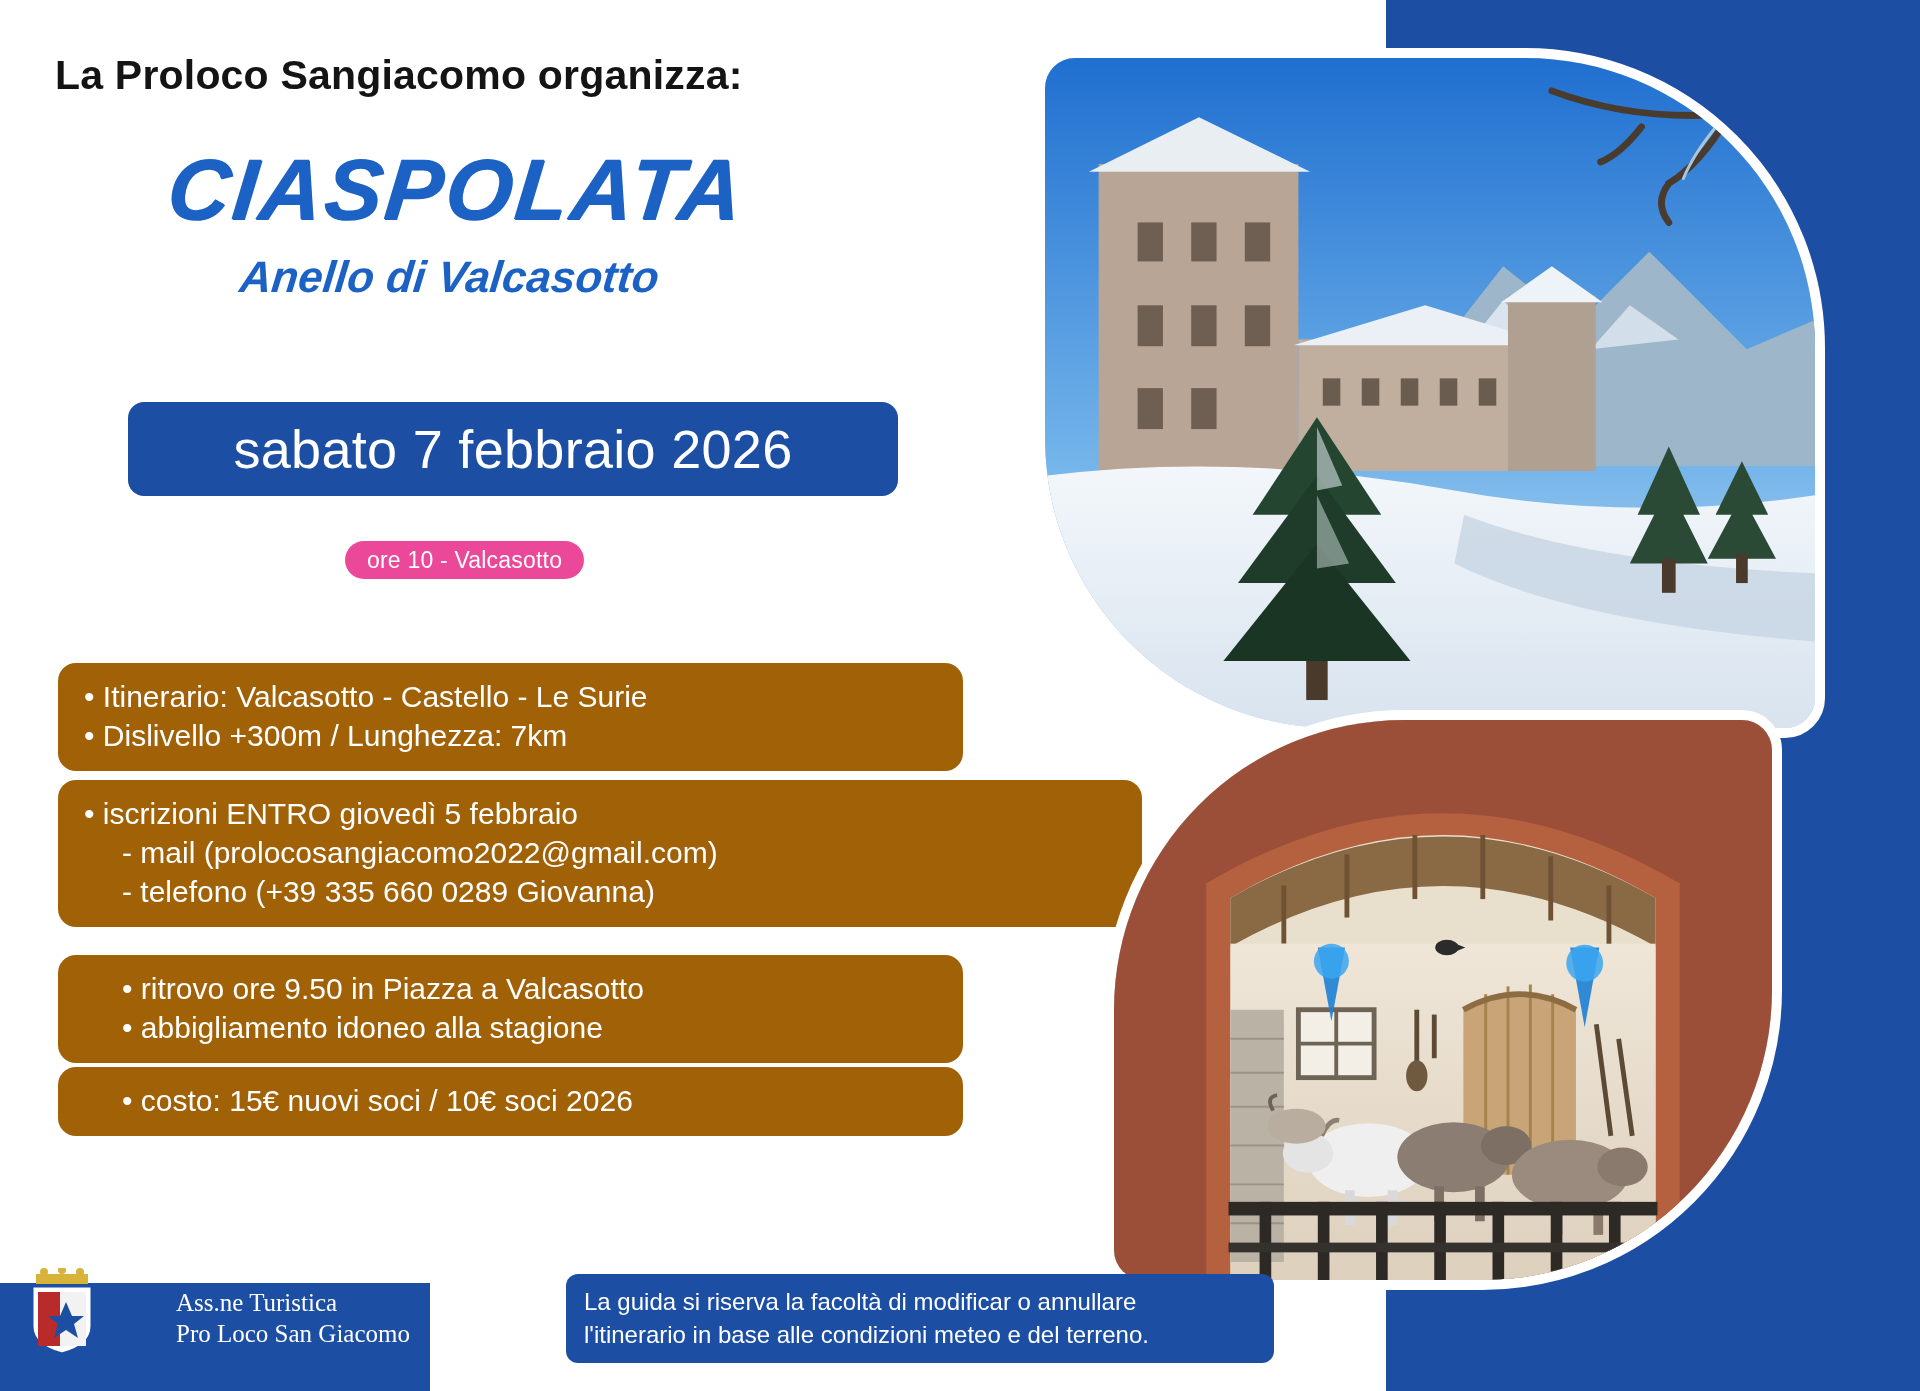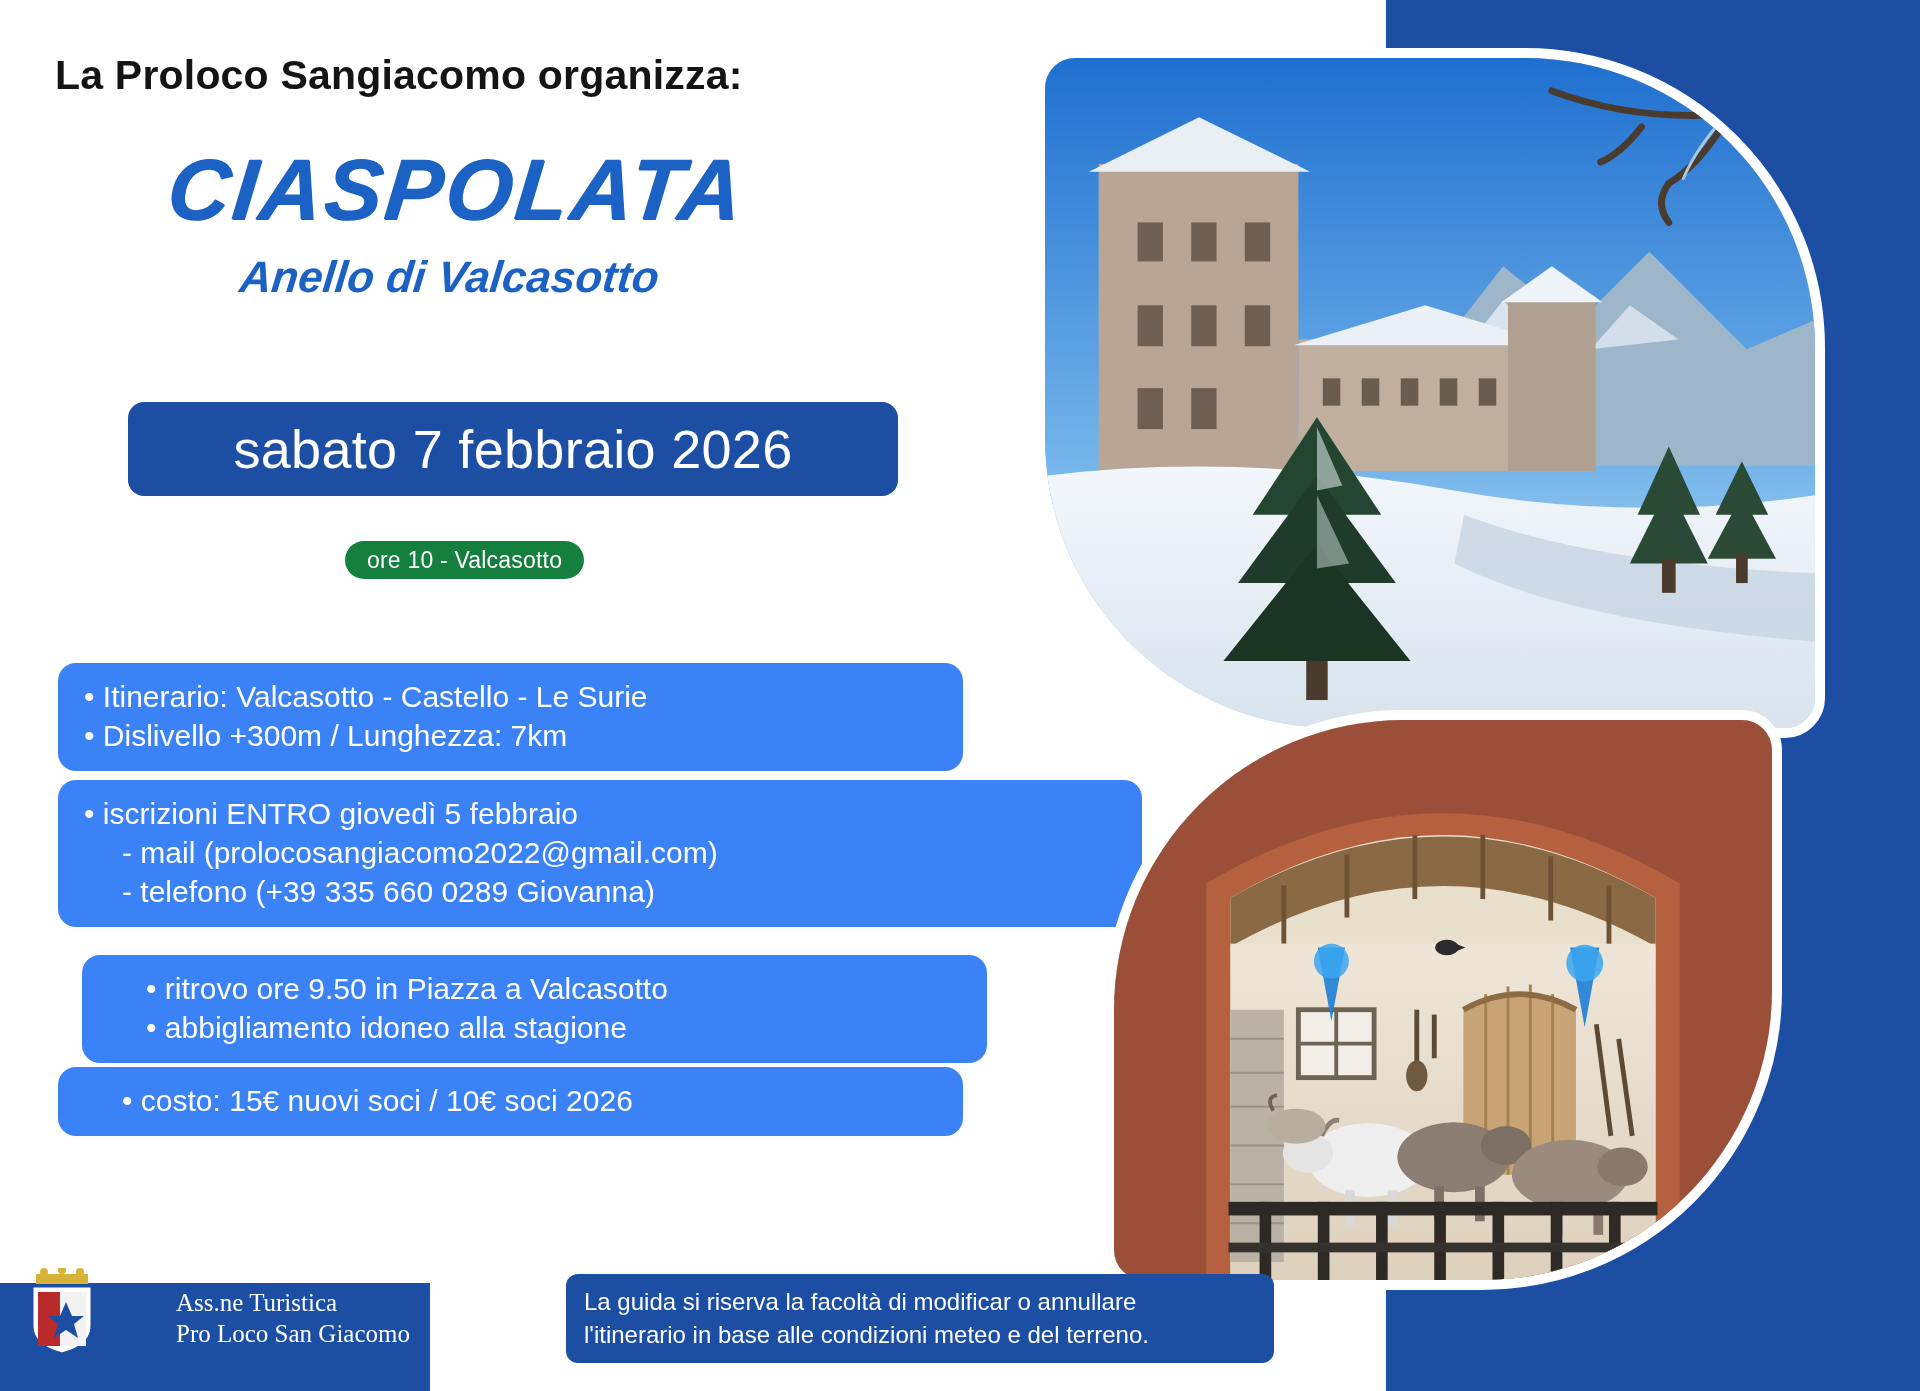--- a/index.html
+++ b/index.html
@@ -97,54 +97,54 @@
     font-weight: normal;
     letter-spacing: 0.3px;
   }
 
   .time-pill {
     position: absolute;
     left: 345px;
     top: 541px;
     height: 38px;
     padding: 0 22px;
-    background: #15803d;
+    background: #ec4899;
     border-radius: 19px;
     display: flex;
     align-items: center;
     justify-content: flex-start;
   }
   .time-pill span {
     color: #ffffff;
     font-size: 23px;
     letter-spacing: 0.2px;
   }
 
   
   .info-block {
     position: absolute;
-    background: #3b82f6;
+    background: #a16207;
     border-radius: 18px;
     color: #ffffff;
     padding: 14px 26px 16px 26px;
     box-sizing: border-box;
   }
   .info-line {
     font-size: 30px;
     line-height: 1.30;
     color: #ffffff;
     white-space: nowrap;
   }
   .info-line.indent {
     padding-left: 38px;
   }
 
   #block-itinerary { left: 58px; top: 663px; width: 905px; }
   #block-registration { left: 58px; top: 780px; width: 1084px; }
-  #block-meeting { left: 58px; top: 955px; width: 905px; margin-left: 24px; }
+  #block-meeting { left: 58px; top: 955px; width: 905px; }
   #block-cost { left: 58px; top: 1067px; width: 905px; }
 
   
   .photo {
     position: absolute;
     overflow: hidden;
     background: #cfd8e4;
   }
   #photo-castle {
     left: 1035px;

